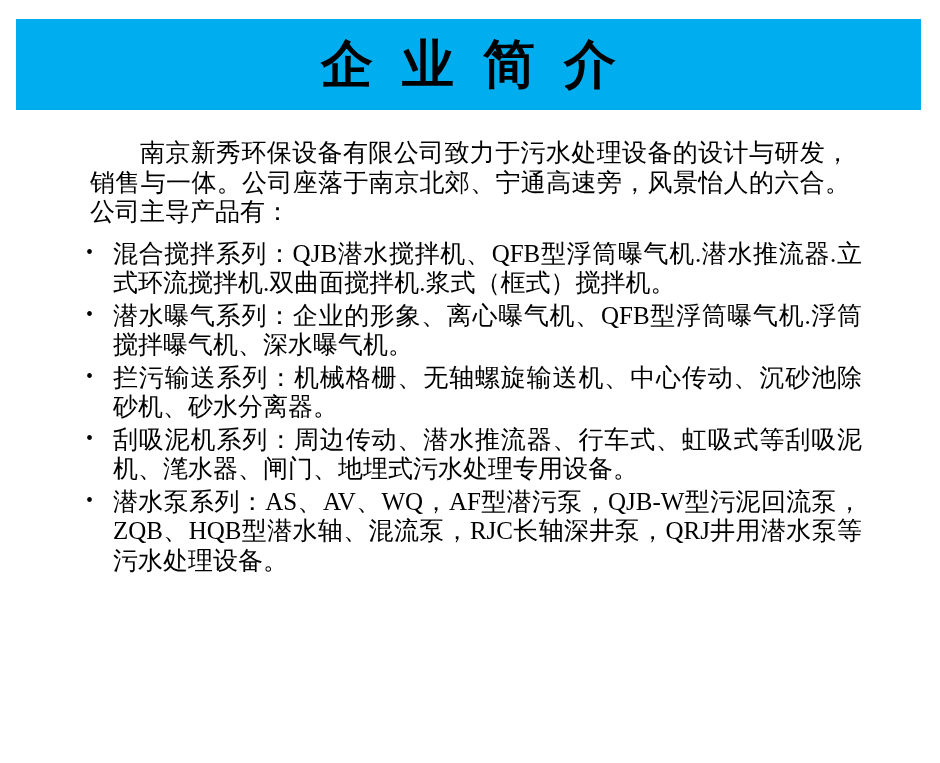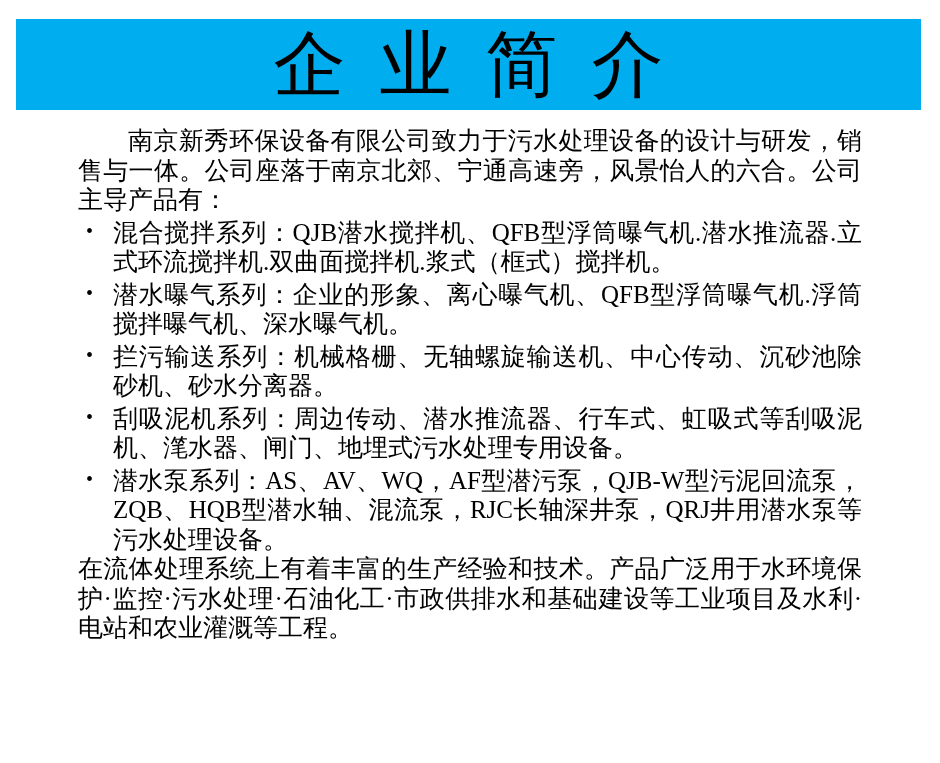--- a/index.html
+++ b/index.html
@@ -17,37 +17,37 @@
     left: 16px;
     top: 19px;
     width: 905px;
     height: 91px;
     background: #00AEEF;
     display: flex;
     align-items: center;
     justify-content: center;
   }
   .banner-title {
-    font-size: 72px;
-    font-weight: 400;
+    font-size: 52px;
+    font-weight: 700;
     letter-spacing: 8px;
     white-space: nowrap;
     line-height: 1;
     transform: translateX(4px);
   }
   .content {
     position: absolute;
     left: 78px;
     top: 126px;
     width: 784px;
     font-size: 25px;
     line-height: 29.5px;
     text-align: justify;
   }
-  .content p { margin: 0; }
+  .content p { margin: 12px; }
   .para-indent { text-indent: 50px; }
   .product-list {
     list-style: none;
     margin: 0;
     padding: 0;
   }
   .product-list li {
     position: relative;
     padding-left: 35px;
     margin-top: 3px;
@@ -89,17 +89,16 @@
       <li>
         <span class="bullet">•</span>
         <span>刮吸泥机系列：周边传动、潜水推流器、行车式、虹吸式等刮吸泥机、滗水器、闸门、地埋式污水处理专用设备。</span>
       </li>
       <li>
         <span class="bullet">•</span>
         <span>潜水泵系列：AS、AV、WQ，AF型潜污泵，QJB-W型污泥回流泵，ZQB、HQB型潜水轴、混流泵，RJC长轴深井泵，QRJ井用潜水泵等污水处理设备。</span>
       </li>
     </ul>
 
-    <p>在流体处理系统上有着丰富的生产经验和技术。产品广泛用于水环境保护·监控·污水处理·石油化工·市政供排水和基础建设等工业项目及水利·电站和农业灌溉等工程。</p>
 
 
   </div>
 </div>
 
 </body></html>

